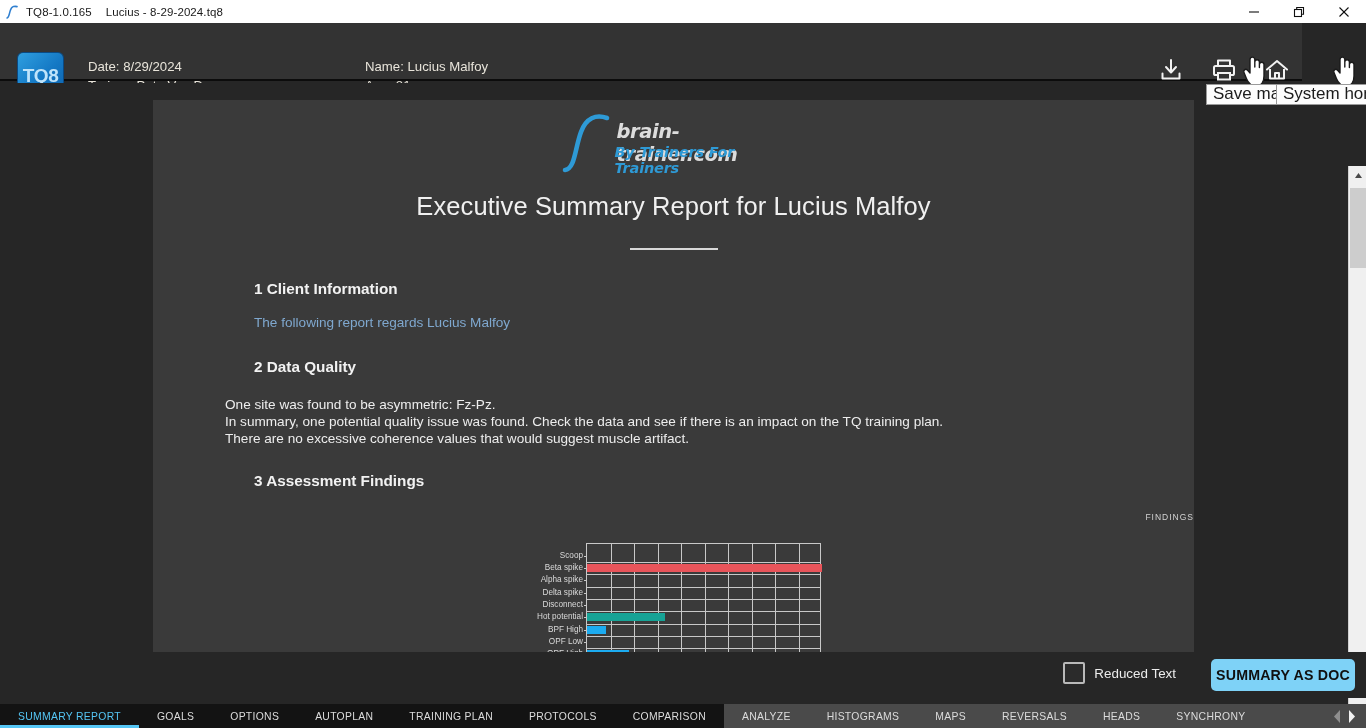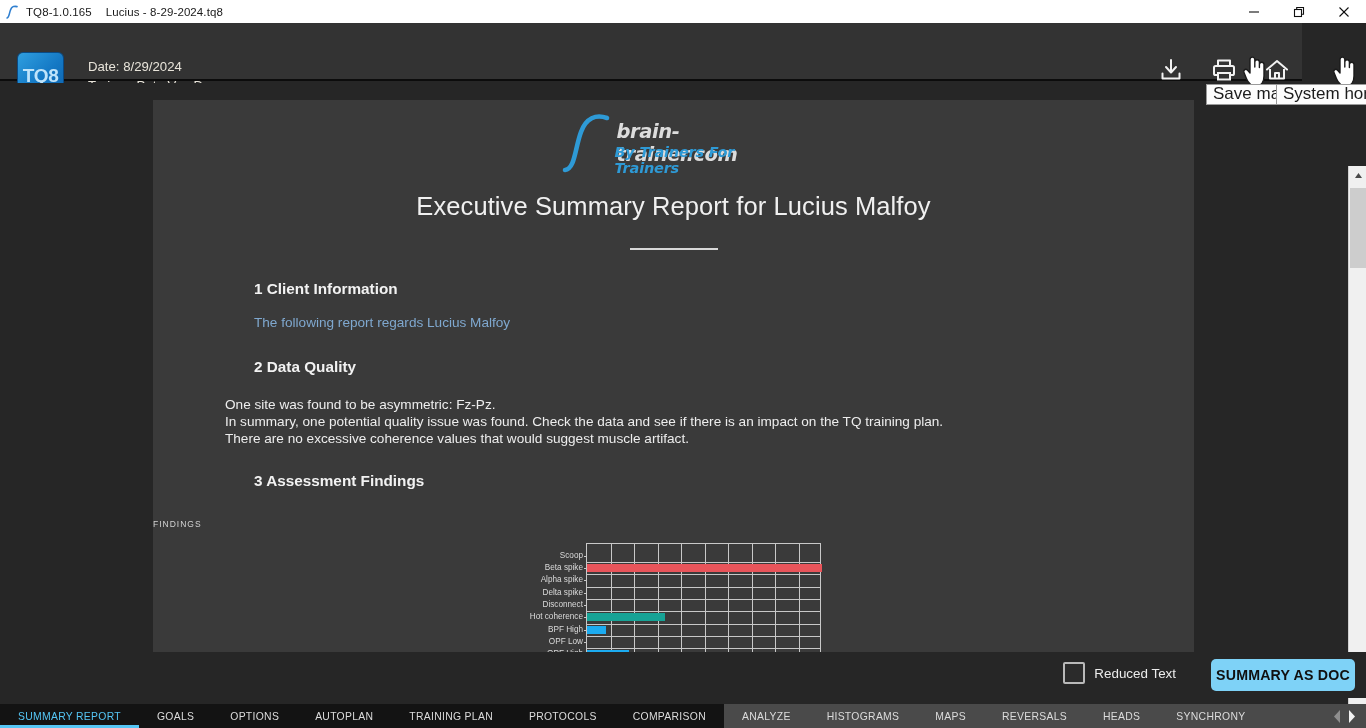--- a/index.html
+++ b/index.html
@@ -161,22 +161,22 @@
   .para div { white-space: nowrap; }
 
   
   .chart-wrap {
     position: relative;
     margin-top: 22px;
     width: 100%;
     height: 180px;
   }
   .chart-title {
-    position: absolute; left: 0; right: 0; top: 7px;
-    text-align: left;
+    position: absolute; left: 0; right: 0; top: 0;
+    text-align: right;
     color: #d2d2d2;
     font-size: 8.5px;
     letter-spacing: 1px;
   }
   .plot {
     position: absolute;
     left: 433px; top: 31px;
     width: 235px; height: 150px;
     background: #3a3a3a;
     border: 1px solid #c8c8c8;
@@ -319,20 +319,24 @@
 <div class="header">
   <div class="logo-box">
     <span>TQ8</span>
   </div>
 
   <div class="hdr-col left">
     <div>Date: 8/29/2024</div>
     <div>Trainer: Pete Van Deusen</div>
   </div>
 
+  <div class="hdr-col mid">
+    <div>Name: Lucius Malfoy</div>
+    <div>Age: 81</div>
+  </div>
 
   <div class="hdr-icons">
     <div class="hicon">
       <svg width="26" height="26" viewBox="0 0 26 26">
         <path d="M13 3 V14" stroke="#f2f2f2" stroke-width="2" fill="none" stroke-linecap="round"></path>
         <path d="M8 10 L13 15.5 L18 10" stroke="#f2f2f2" stroke-width="2" fill="none" stroke-linecap="round" stroke-linejoin="round"></path>
         <path d="M4.5 16.5 V21.5 H21.5 V16.5" stroke="#f2f2f2" stroke-width="2" fill="none" stroke-linecap="round" stroke-linejoin="round"></path>
       </svg>
     </div>
     <div class="hicon">
@@ -419,21 +423,21 @@
             <div class="tick" style="top: 36.4198px;"></div>
             <div class="ylab" style="top: 32.4198px;">Alpha spike</div>
             <div class="hline" style="top: 54.9383px;"></div>
             <div class="tick" style="top: 48.7654px;"></div>
             <div class="ylab" style="top: 44.7654px;">Delta spike</div>
             <div class="hline" style="top: 67.284px;"></div>
             <div class="tick" style="top: 61.1111px;"></div>
             <div class="ylab" style="top: 57.1111px;">Disconnect</div>
             <div class="hline" style="top: 79.6296px;"></div>
             <div class="tick" style="top: 73.4568px;"></div>
-            <div class="ylab" style="top: 69.4568px;">Hot coherence</div>
+            <div class="ylab" style="top: 69.4568px;">Hot potential</div>
             <div class="bar" style="left: 0px; top: 69.4568px; width: 77.55px; background: rgb(23, 163, 150);"></div>
             <div class="hline" style="top: 91.9753px;"></div>
             <div class="tick" style="top: 85.8025px;"></div>
             <div class="ylab" style="top: 81.8025px;">BPF High</div>
             <div class="bar" style="left: 0px; top: 81.8025px; width: 18.8px; background: rgb(28, 171, 240);"></div>
             <div class="hline" style="top: 104.321px;"></div>
             <div class="tick" style="top: 98.1481px;"></div>
             <div class="ylab" style="top: 94.1481px;">OPF Low</div>
             <div class="ylab" style="top: 106.494px;">OPF High</div>
             <div class="bar" style="left: 0px; top: 106.494px; width: 42.3px; background: rgb(28, 171, 240);"></div>

